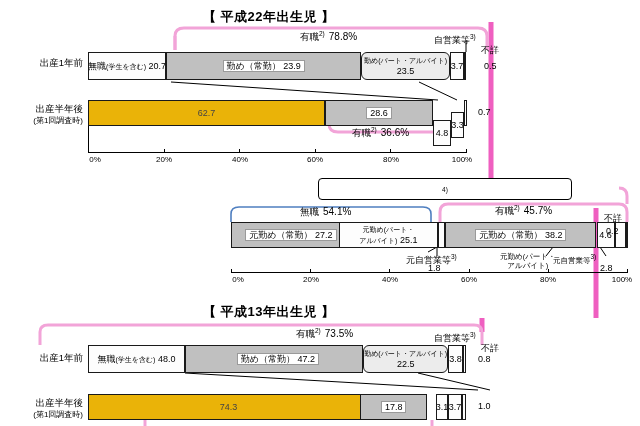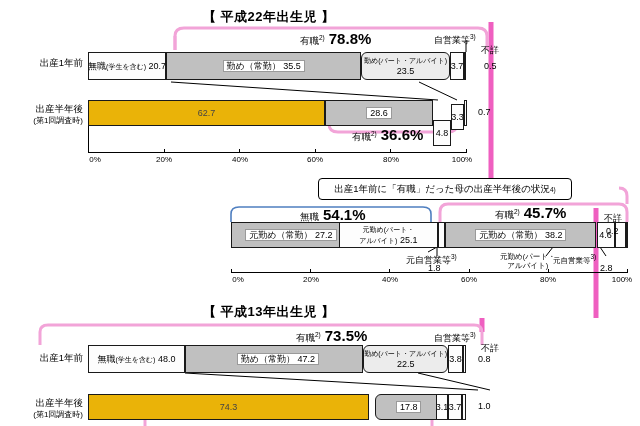--- a/index.html
+++ b/index.html
@@ -26,21 +26,21 @@
     color: #000;
   }
 
   
   .bracket-label {
     font-size: 9.5px;
     white-space: nowrap;
     color: #000;
   }
   .bracket-label .sup { font-size: 6.5px; vertical-align: super; }
-  .bracket-label .pct { margin-left: 4px; font-weight: bold; font-size: 15px; margin-top: 23px;}
+  .bracket-label .pct { margin-left: 4px; font-weight: normal; font-size: 10px; margin-top: 23px;}
 
   
   .row-label {
     font-size: 9.5px;
     text-align: right;
     white-space: nowrap;
     line-height: 12px;
     color: #000;
   }
   .row-label .sub { font-size: 8px; display:block; }
@@ -188,21 +188,21 @@
 <div class="abs stack-label" style="left:481px; top:45px; font-weight:normal;">不詳</div>
 
 <div class="abs row-label" style="left:18px; top:57px; width:65px;">
   <span>出産1年前</span>
 </div>
 
 <div class="seg white" style="left:88px; top:52px; width:78.2px; height:28px;">
   <div class="seg-text"><span>無職</span><span class="small">(学生を含む)</span> <span>20.7</span></div>
 </div>
 <div class="seg gray" style="left:166.2px; top:52px; width:195px; height:28px;">
-  <div class="seg-text boxed"><span>勤め（常勤）</span> <span>35.5</span></div>
+  <div class="seg-text boxed"><span>勤め（常勤）</span> <span>23.9</span></div>
 </div>
 <div class="seg light" style="left:361.2px; top:52px; width:88.8px; height:28px;">
   <div class="seg-text" style="line-height:11px;"><span class="small">勤め(パート・アルバイト)</span><br><span>23.5</span></div>
 </div>
 <div class="seg white" style="left:450px; top:52px; width:14px; height:28px;">
   <div class="seg-text">3.7</div>
 </div>
 <div class="seg white" style="left:464px; top:52px; width:2px; height:28px;"></div>
 <div class="abs outval" style="left:484px; top:61px;">0.5</div>
 
@@ -213,21 +213,21 @@
 
 <div class="seg lightgray" style="left:88px; top:100px; width:237px; height:26px;">
   <div class="seg-text" style="color:#444;">62.7</div>
 </div>
 <div class="seg gray" style="left:325px; top:100px; width:108px; height:26px;">
   <div class="seg-text boxed">28.6</div>
 </div>
 <div class="seg white" style="left:433px; top:100px; width:18px; height:26px;margin-top:20px;">
   <div class="seg-text">4.8</div>
 </div>
-<div class="seg white" style="left:451px; top:104px; width:13px; height:26px;">
+<div class="seg white" style="left:451px; top:112px; width:13px; height:26px;">
   <div class="seg-text">3.3</div>
 </div>
 <div class="seg white" style="left:464px; top:100px; width:2.5px; height:26px;"></div>
 <div class="abs outval" style="left:478px; top:107px;">0.7</div>
 
 <div class="abs bracket-label" style="left:352px; top:126px;">
   <span>有職</span><span class="sup">2)</span><span class="pct">36.6%</span>
 </div>
 
 <div class="abs axis-line" style="left:88px; top:152px; width:378px;"></div>
@@ -239,21 +239,20 @@
 <div class="tick" style="left:390.4px; top:149px; height:4px;"></div>
 <div class="tick" style="left:466px; top:149px; height:4px;"></div>
 <div class="tick-label" style="left:95px;  top:155px;">0%</div>
 <div class="tick-label" style="left:164px; top:155px;">20%</div>
 <div class="tick-label" style="left:240px; top:155px;">40%</div>
 <div class="tick-label" style="left:315px; top:155px;">60%</div>
 <div class="tick-label" style="left:391px; top:155px;">80%</div>
 <div class="tick-label" style="left:462px; top:155px;">100%</div>
 
 <div class="mid-box" style="left:318px; top:178px; width:252px; height:20px;">
-  <span>出産1年前に「有職」だった母の出産半年後の状況</span>
     <span class="sup">4)</span>
 </div>
 
 <div class="abs bracket-label" style="left:300px; top:206px;">
   <span>無職</span><span class="pct">54.1%</span>
 </div>
 <div class="abs bracket-label" style="left:495px; top:204px;">
   <span>有職</span><span class="sup">2)</span><span class="pct">45.7%</span>
 </div>
 
@@ -334,21 +333,21 @@
 <div class="abs outval" style="left:478px; top:354px;">0.8</div>
 
 <div class="abs row-label" style="left:8px; top:397px; width:75px;">
   <span>出産半年後</span>
   <span class="sub">(第1回調査時)</span>
 </div>
 
 <div class="seg lightgray" style="left:88px; top:394px; width:280.9px; height:26px;">
   <div class="seg-text" style="color:#444;">74.3</div>
 </div>
-<div class="seg gray" style="left:375px; top:394px; width:67.3px; height:26px;border-radius:6px;">
+<div class="seg gray" style="left:360px; top:394px; width:67.3px; height:26px;">
   <div class="seg-text boxed">17.8</div>
 </div>
 <div class="seg white" style="left:436.2px; top:394px; width:11.7px; height:26px;">
   <div class="seg-text">3.1</div>
 </div>
 <div class="seg white" style="left:447.9px; top:394px; width:14px; height:26px;">
   <div class="seg-text">3.7</div>
 </div>
 <div class="seg white" style="left:461.9px; top:394px; width:4px; height:26px;"></div>
 <div class="abs outval" style="left:478px; top:401px;">1.0</div>

